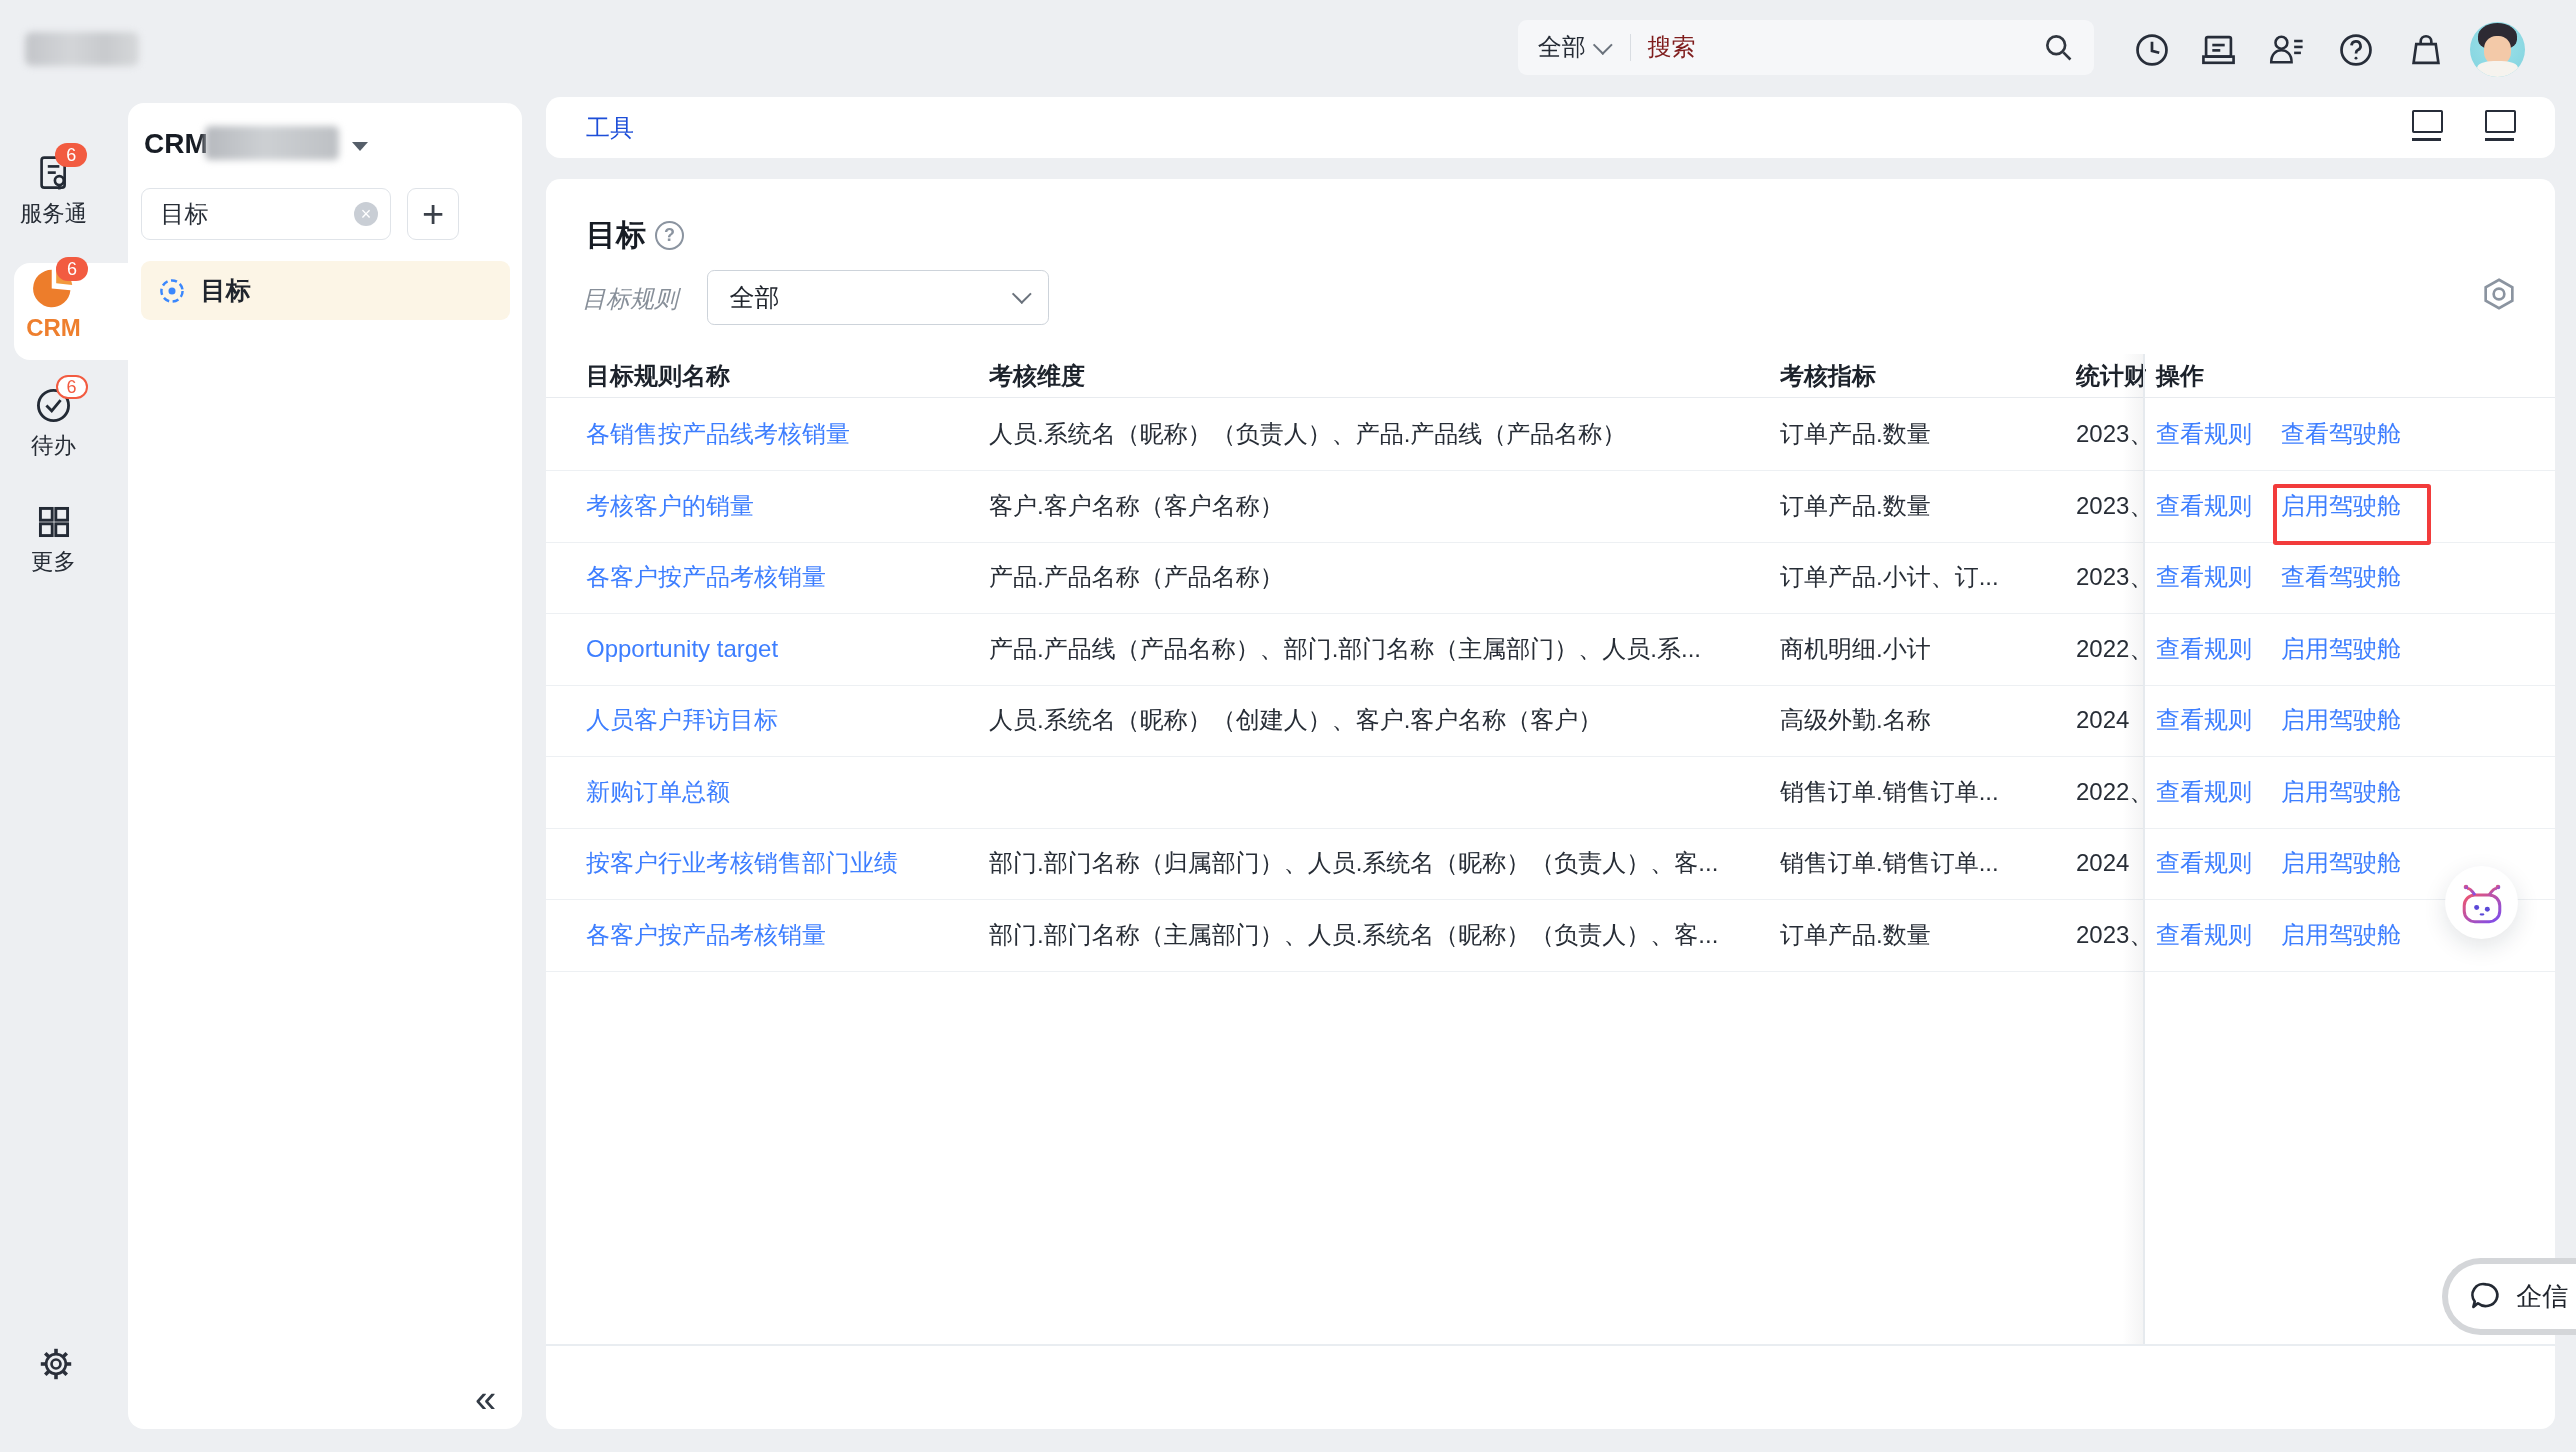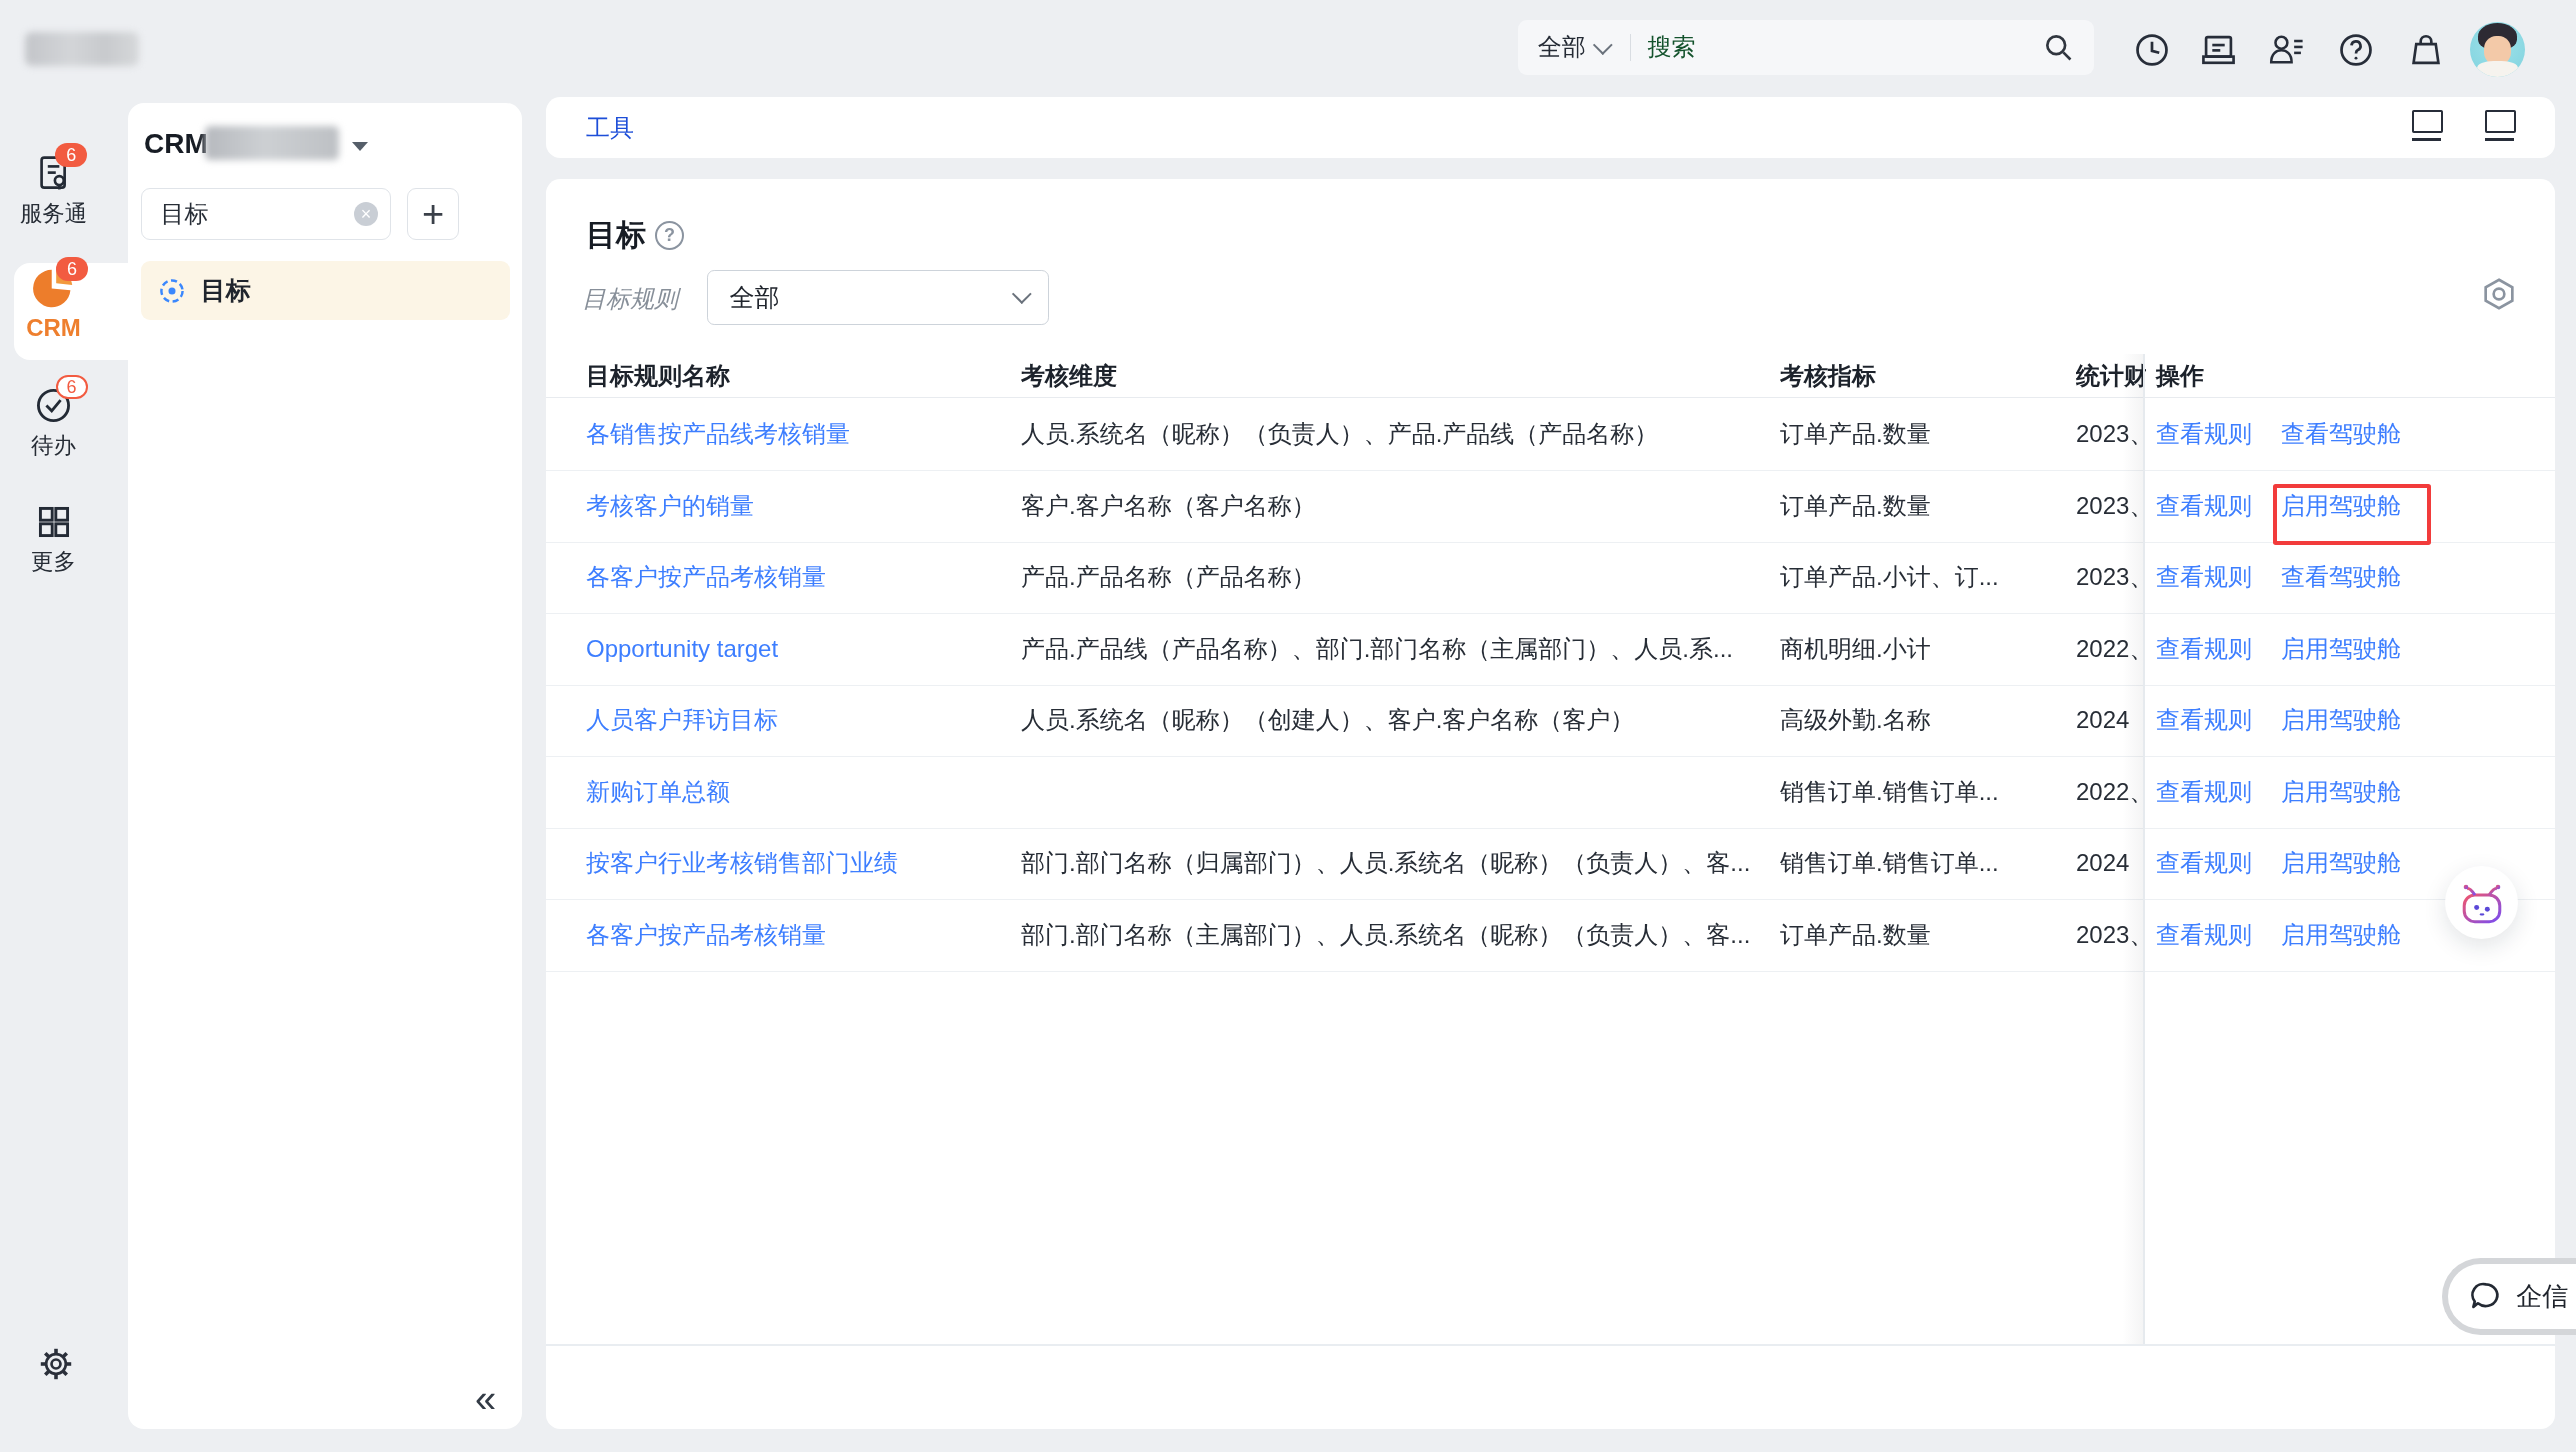--- a/index.html
+++ b/index.html
@@ -10,21 +10,21 @@
   svg{display:block;}
   
   .logo-blur{left:25px;top:32px;width:114px;height:34px;border-radius:7.2px;
     background:linear-gradient(90deg,#c3c5c9,#d3d5d8 40%,#c8cacd 70%,#d6d8da);filter:blur(3.6px);}
   .search-pill{left:1518px;top:19.7px;width:576px;height:55px;border-radius:9px;
     background:#f6f7f9;display:flex;align-items:center;padding:0 19.7px;box-sizing:border-box;}
   .scope{font-size:24px;color:#252b35;}
   .chev{width:11.6px;height:11.6px;border-right:2.7px solid #6a727c;border-bottom:2.7px solid #6a727c;
     transform:rotate(45deg);margin:-5.4px 0 0 10.7px;}
   .vsep{width:1.8px;height:27px;background:#d9dde2;margin:0 16px 0 19.7px;}
-  .placeholder{font-size:24px;color:#14532d;flex:1;}
+  .placeholder{font-size:24px;color:#7f1d1d;flex:1;}
   .topicon{top:30px;width:39px;height:39px;display:flex;align-items:center;justify-content:center;}
   .avatar{left:2470px;top:21.5px;width:55px;height:55px;border-radius:50%;overflow:hidden;
     background:radial-gradient(circle at 50% 40%,#9fe2ea,#7fd2de);}
   .avatar .hair{position:absolute;left:8px;top:1.8px;width:39px;height:27px;border-radius:50% 50% 40% 40%;background:#2d2a33;}
   .avatar .face{position:absolute;left:14.3px;top:14.3px;width:27px;height:29px;border-radius:45%;background:#f3c9a8;}
   .avatar .shirt{position:absolute;left:7.2px;top:39px;width:41px;height:18px;border-radius:40%;background:#f6f3ee;}
   
   .rail-item{display:flex;flex-direction:column;align-items:center;width:107px;}
   .badge{position:absolute;min-width:32px;height:24px;border-radius:12.5px;background:#f25b41;color:#fff;
     font-size:18px;display:flex;align-items:center;justify-content:center;padding:0 5.4px;box-sizing:border-box;}
@@ -65,21 +65,21 @@
     display:flex;align-items:center;justify-content:center;}
   .filter-label{left:36px;top:104px;font-size:24px;color:#878f99;font-style:italic;}
   .select{left:161px;top:91px;width:342px;height:55px;border:1.8px solid #cdd3da;border-radius:7.2px;
     box-sizing:border-box;display:flex;align-items:center;justify-content:space-between;padding:0 19.7px 0 21.5px;}
   .select .val{font-size:25px;color:#20252d;}
   .hex-ic{left:1937px;top:98px;}
   
   .thead{left:0;top:175px;width:2009px;height:43px;border-bottom:1.8px solid #e8ebef;}
   .cell{position:absolute;top:50%;transform:translateY(-50%);white-space:nowrap;font-size:24px;}
   .hcell{font-weight:bold;color:#1c222b;}
-  .c-name{left:40px;}  .c-dim{left:443px;max-width:776px;overflow:hidden;margin-left:32px;}
+  .c-name{left:40px;}  .c-dim{left:443px;max-width:776px;overflow:hidden;}
   .c-met{left:1234px;max-width:284px;overflow:hidden;}
   .c-fis{left:1530px;width:70px;overflow:hidden;}
   .c-a1{left:1610px;text-align:center;} .c-a2{left:1735px;}
   .trow{position:absolute;left:0;width:2009px;height:72px;border-bottom:0.9px solid #edf0f3;}
   .link{color:#3d7eff;}
   .vdivider{left:1597px;top:175px;width:1.8px;height:991px;background:#e6eaee;}
   .vshadow{left:1576px;top:175px;width:21.5px;height:991px;
     background:linear-gradient(90deg,rgba(31,36,43,0) ,rgba(31,36,43,0.05));}
   .hline{left:0;top:1165px;width:2009px;height:1.8px;background:#e9edf1;}
   .red-box{position:absolute;left:1727px;top:305px;width:158px;height:61px;

